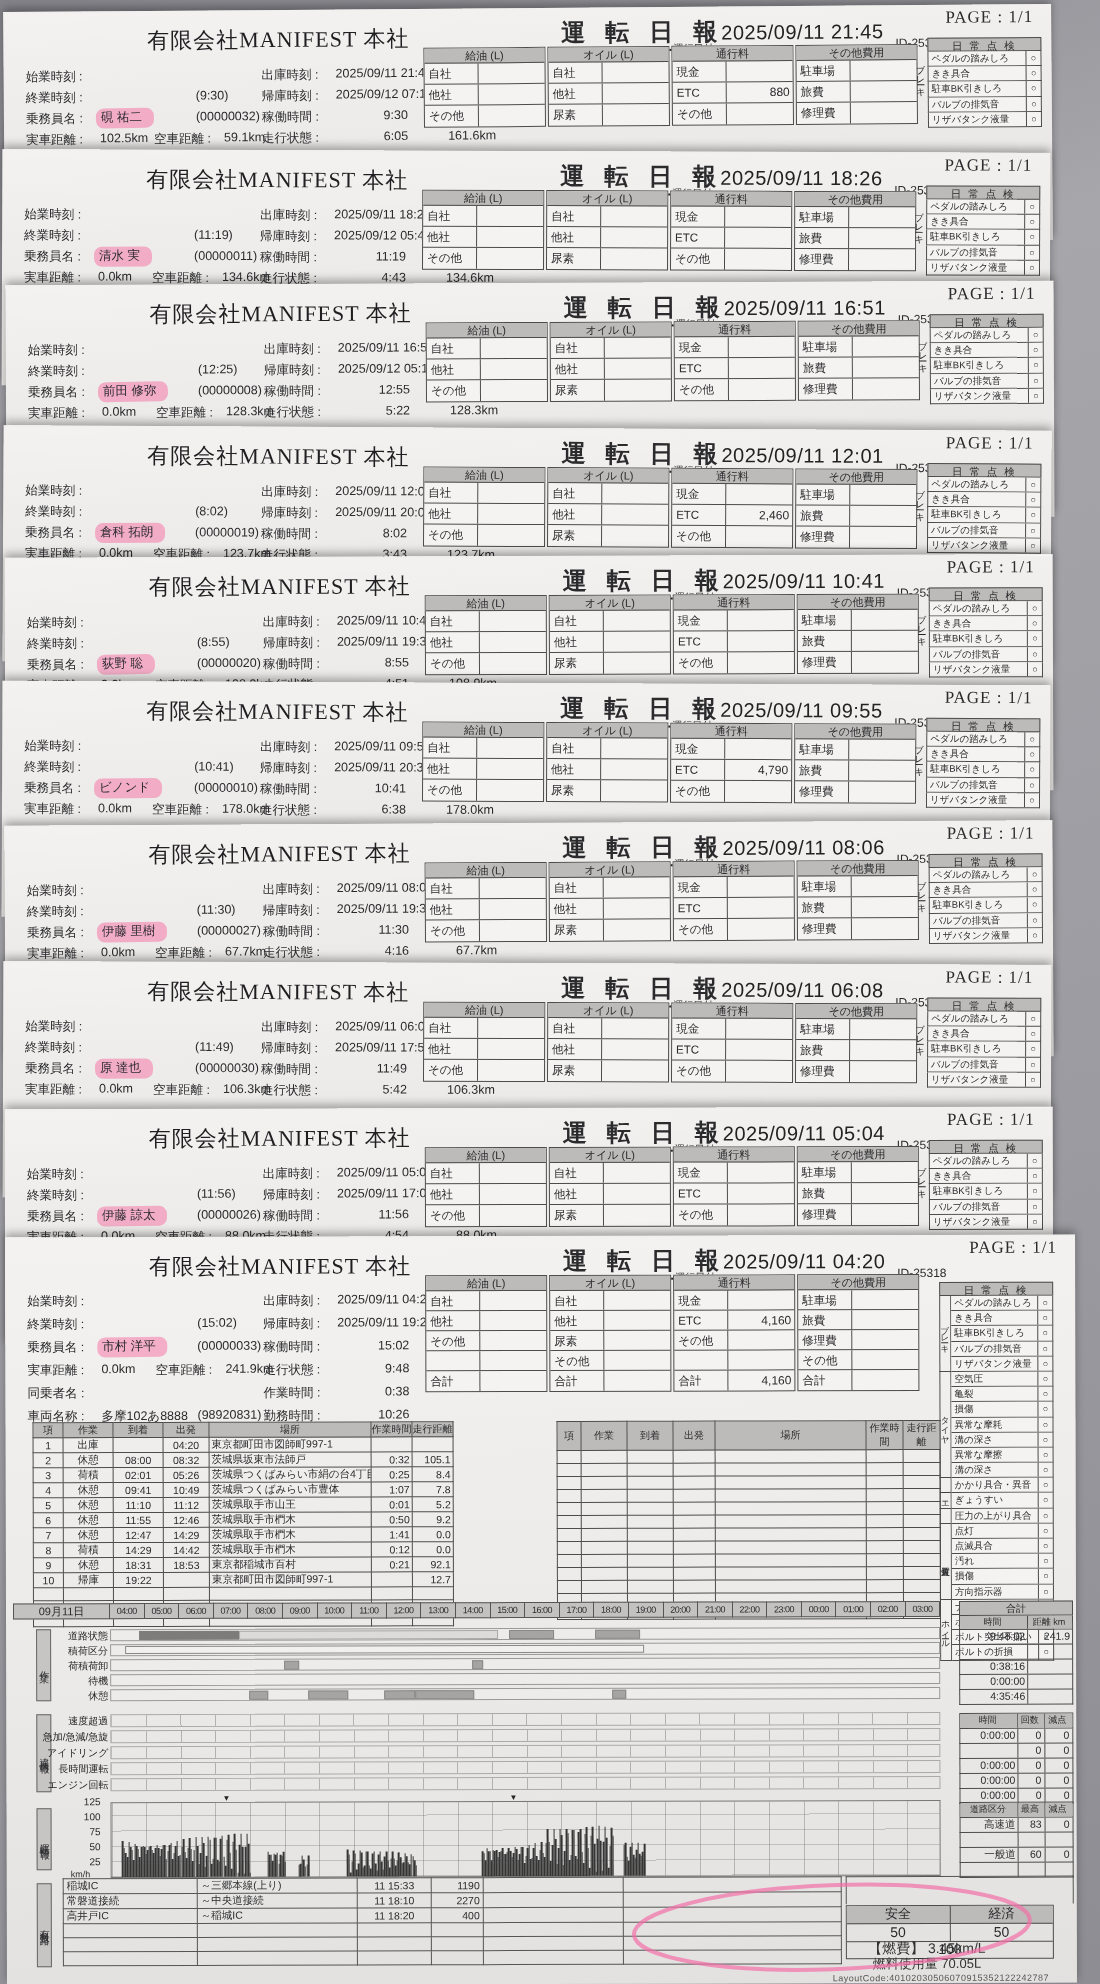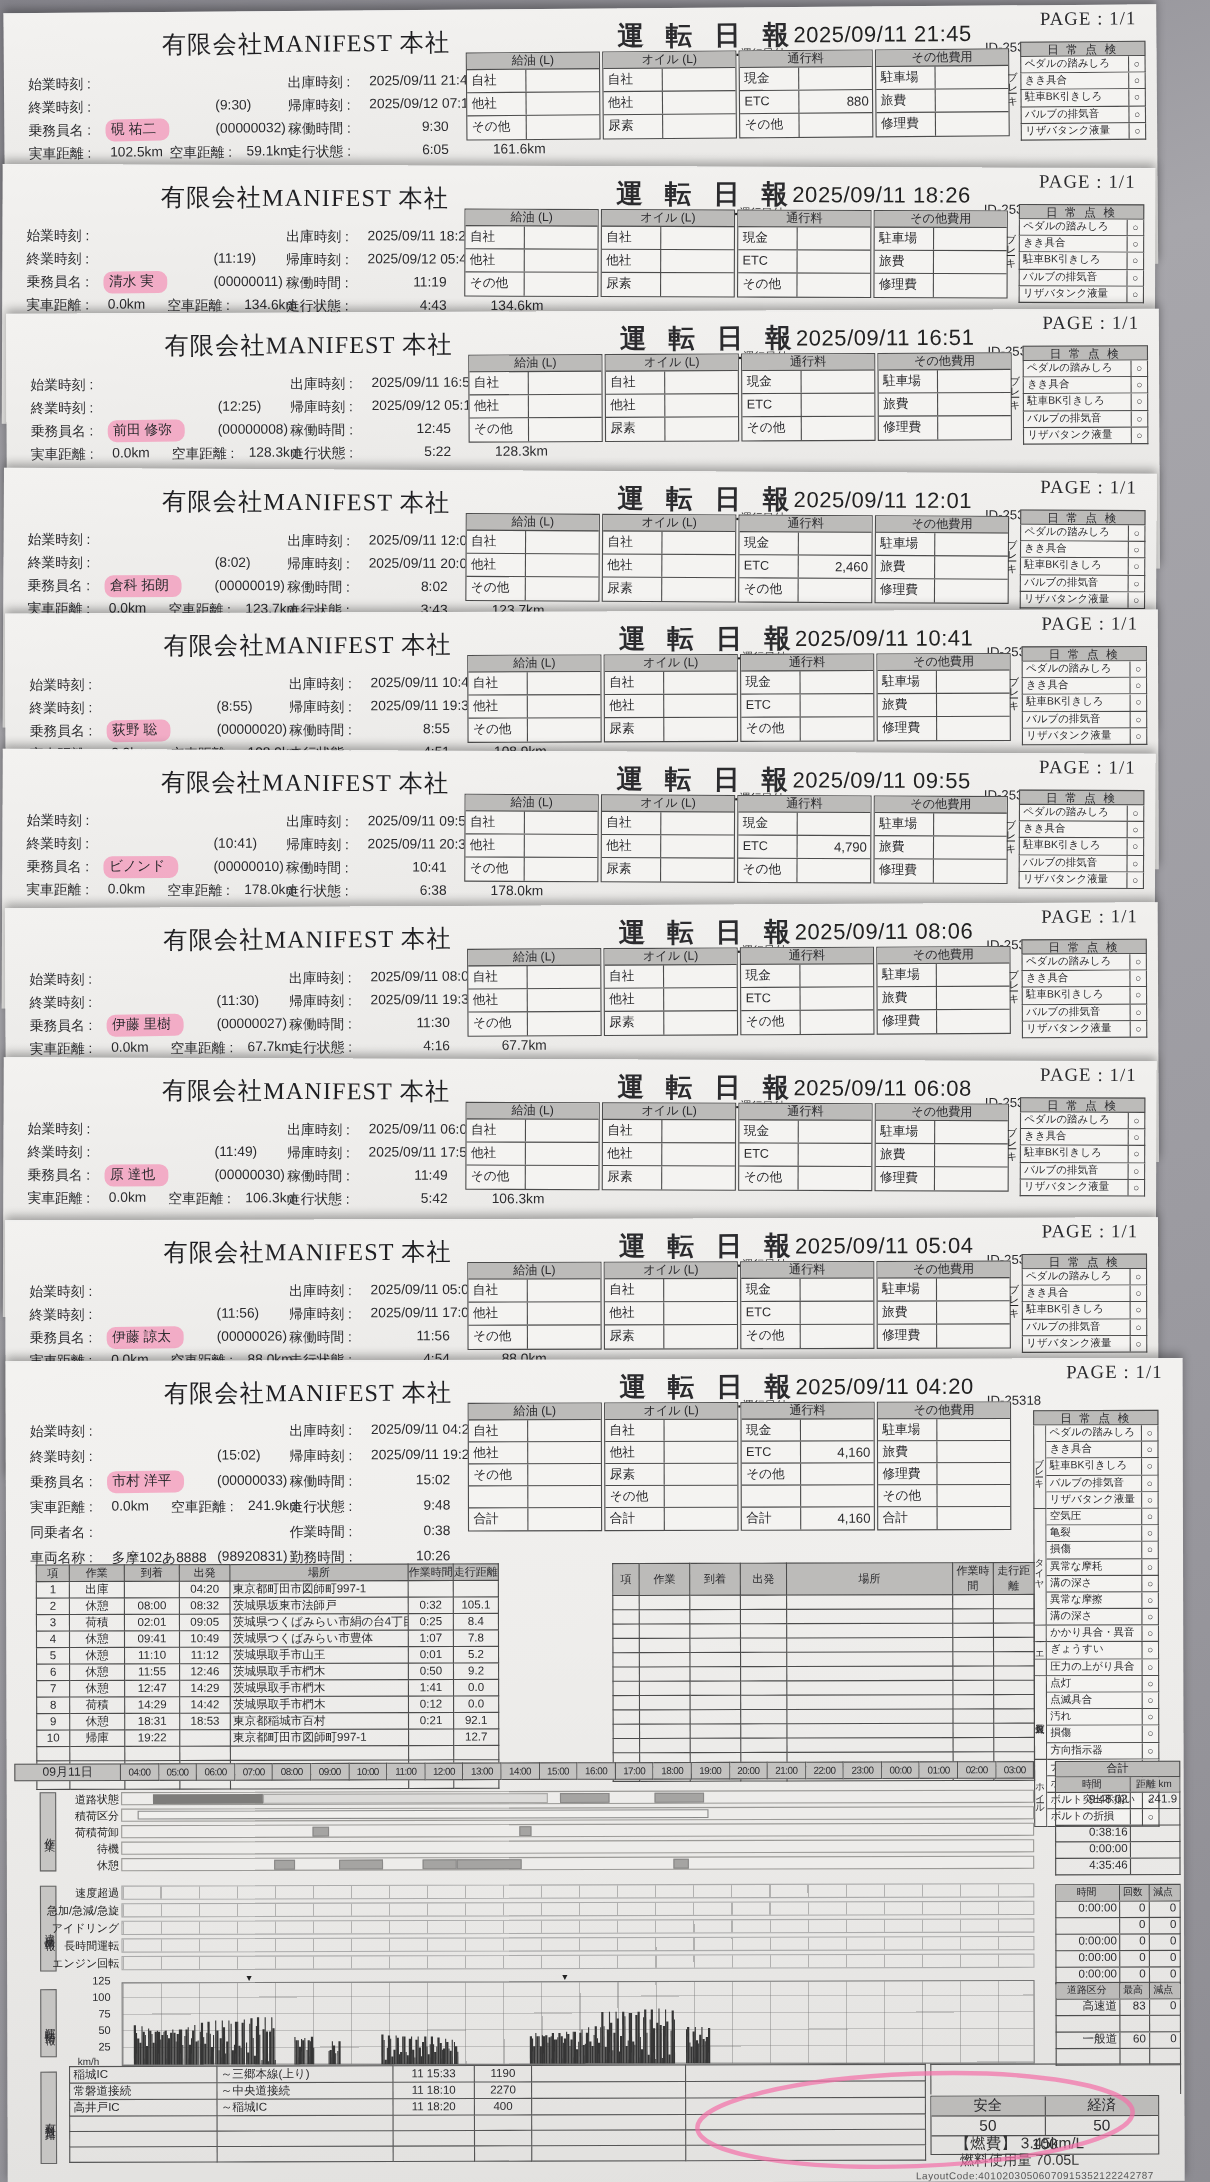--- a/index.html
+++ b/index.html
@@ -63,21 +63,21 @@
 .cg{display:flex}
 .cgl{width:12px;border:1px solid #4c4c4c;border-top:none;writing-mode:vertical-rl;text-orientation:upright;
   font-size:8.5px;display:flex;align-items:center;justify-content:center;background:#f0efed;letter-spacing:0}
 .cgr{flex:1}
 .cgr .ckr{border-left:none}
 
 table{border-collapse:collapse;table-layout:fixed}
 .worktable{position:absolute;left:27px;top:184px;width:420px;font-size:10.5px}
 .worktable th{background:#bcbbb9;border:1px solid #4c4c4c;font-weight:normal;font-size:10px;height:12px;padding:0}
 .worktable td{border:1px solid #4c4c4c;height:13px;padding:0 2px;white-space:nowrap;overflow:hidden}
-.td-c{text-align:center}.td-r{text-align:center}
+.td-c{text-align:center}.td-r{text-align:right}
 .emptytable{position:absolute;left:551px;top:184px;width:383px;font-size:10px}
 .emptytable th{background:#bcbbb9;border:1px solid #4c4c4c;font-weight:normal;font-size:10px;height:12px;padding:0}
 .emptytable td{border:1px solid #4c4c4c;height:13px;padding:0}
 
 .tl{position:absolute;left:7px;top:365px;height:16px;display:flex}
 .tl-date{width:97px;background:#c3c2c0;border:1px solid #555;font-size:11px;text-align:center;line-height:15px}
 .hcell{width:34.6px;background:#c3c2c0;border:1px solid #555;border-left:none;font-size:9px;text-align:center;line-height:15px;letter-spacing:-.5px}
 
 .vlab{position:absolute;left:30px;width:15px;background:#c6c5c3;border:1px solid #666;
   writing-mode:vertical-rl;text-orientation:upright;font-size:10px;display:flex;align-items:center;justify-content:center;letter-spacing:2px}
@@ -418,21 +418,21 @@
     <span class="cP">(12:25)</span>
     <span class="cC">帰庫時刻 :</span>
     <span class="vD">2025/09/12 05:17</span>
     <span class="vK">583696.7km</span>
   </div>
   <div class="frow" style="top:98px">
     <span class="cL">乗務員名 :</span>
     <span class="dname">前田 修弥</span>
     <span class="cP">(00000008)</span>
     <span class="cC">稼働時間 :</span>
-    <span class="vC">12:45</span>
+    <span class="vC">12:55</span>
   </div>
   <div class="frow" style="top:119px">
     <span class="cL">実車距離 :</span>
     <span class="cV">0.0km</span>
     <span class="cE">空車距離 :</span>
     <span class="cEv">128.3km</span>
     <span class="cC">走行状態 :</span>
     <span class="vC">5:22</span>
     <span class="vK">128.3km</span>
   </div>
@@ -1691,21 +1691,21 @@
           <td class="td-c">08:32</td>
           <td>茨城県坂東市法師戸</td>
           <td class="td-r">0:32</td>
           <td class="td-r">105.1</td>
         </tr>
 
         <tr>
           <td class="td-c">3</td>
           <td class="td-c">荷積</td>
           <td class="td-c">02:01</td>
-          <td class="td-c">09:05</td>
+          <td class="td-c">05:26</td>
           <td>茨城県つくばみらい市絹の台4丁目4</td>
           <td class="td-r">0:25</td>
           <td class="td-r">8.4</td>
         </tr>
 
         <tr>
           <td class="td-c">4</td>
           <td class="td-c">休憩</td>
           <td class="td-c">09:41</td>
           <td class="td-c">10:49</td>

